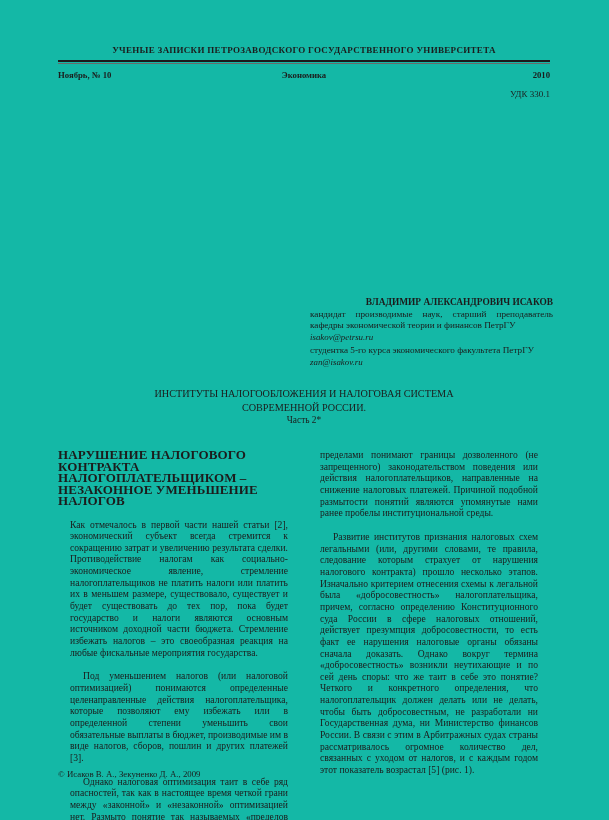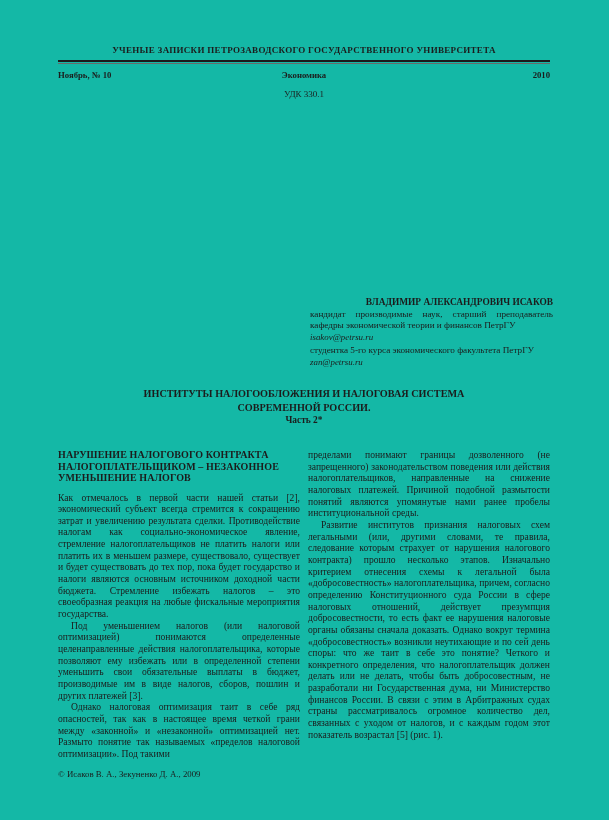--- a/index.html
+++ b/index.html
@@ -49,21 +49,21 @@
     font-size: 8.7px;
   }
   .issue-left  { position: absolute; left: 0; top: 0; }
   .issue-center{ display: block; text-align: center; }
   .issue-right { position: absolute; right: 0; top: 0; }
   .udc {
     position: absolute;
     top: 89px;
     left: 58px;
     width: 492px;
-    text-align: center;
+    text-align: right;
     font-size: 9px;
   }
   .authors {
     position: absolute;
     top: 297px;
     left: 310px;
     width: 243px;
     font-size: 9.2px;
     line-height: 11.7px;
   }
@@ -75,47 +75,47 @@
     white-space: nowrap;
   }
   .author-role { text-align: justify; }
   .author-email { font-style: italic; font-size: 8.9px; }
   .title-block {
     position: absolute;
     top: 387px;
     left: 58px;
     width: 492px;
     text-align: center;
-    font-weight: bold;
+    font-weight: normal;
   }
   .title-line { font-size: 10.2px; line-height: 13.5px; }
   .title-part { font-size: 9.4px; margin-top: 1px; }
   .columns {
     position: absolute;
     top: 446px;
     left: 58px;
     width: 492px;
     display: flex;
     gap: 8px;
   }
   .col {
     width: 242px;
     font-size: 9.6px;
     line-height: 11.65px;
     text-align: justify;
   }
   .section-heading {
     font-weight: bold;
-    font-size: 10px;
+    font-size: 13px;
     line-height: 11.5px;
     letter-spacing: 0.1px;
     text-align: left;
     margin: 3px 0 8px 0;
   }
-  .col p { margin: 0; }
+  .col p { margin: 12px; }
   .col p.indent { text-indent: 13px; }
   .col-right p:first-child { margin-top: 3px; }
   .footer {
     position: absolute;
     top: 769px;
     left: 58px;
     font-size: 8.8px;
   }
 </style>
 </head>
@@ -136,21 +136,21 @@
   <div class="udc">УДК 330.1</div>
 
   <div class="authors">
     <div class="author">
       <div class="author-name">ВЛАДИМИР АЛЕКСАНДРОВИЧ ИСАКОВ</div>
       <div class="author-role">кандидат производимые наук, старший преподаватель кафедры экономической теории и финансов ПетрГУ</div>
       <div class="author-email">isakov@petrsu.ru</div>
     </div>
     <div class="author">
       <div class="author-role">студентка 5-го курса экономического факультета ПетрГУ</div>
-      <div class="author-email">zan@petrsu.ru</div>
+      <div class="author-email">zan@isakov.ru</div>
     </div>
   </div>
 
   <div class="title-block">
     <div class="title-line">ИНСТИТУТЫ НАЛОГООБЛОЖЕНИЯ И НАЛОГОВАЯ СИСТЕМА</div>
     <div class="title-line">СОВРЕМЕННОЙ РОССИИ.</div>
     <div class="title-part">Часть 2*</div>
   </div>
 
   <div class="columns">

